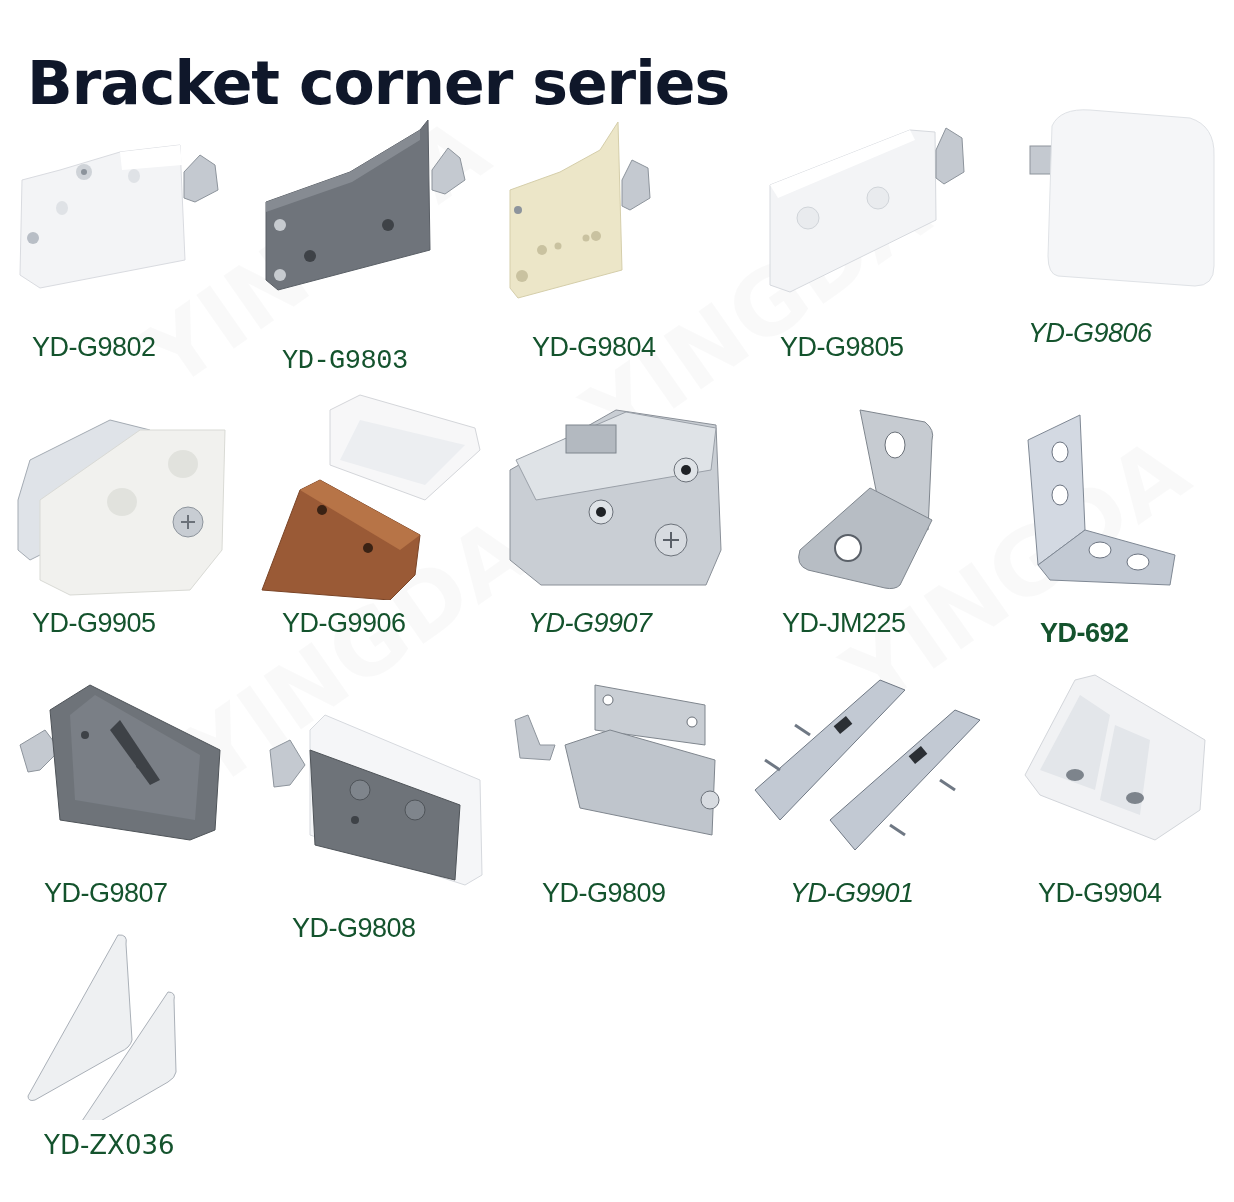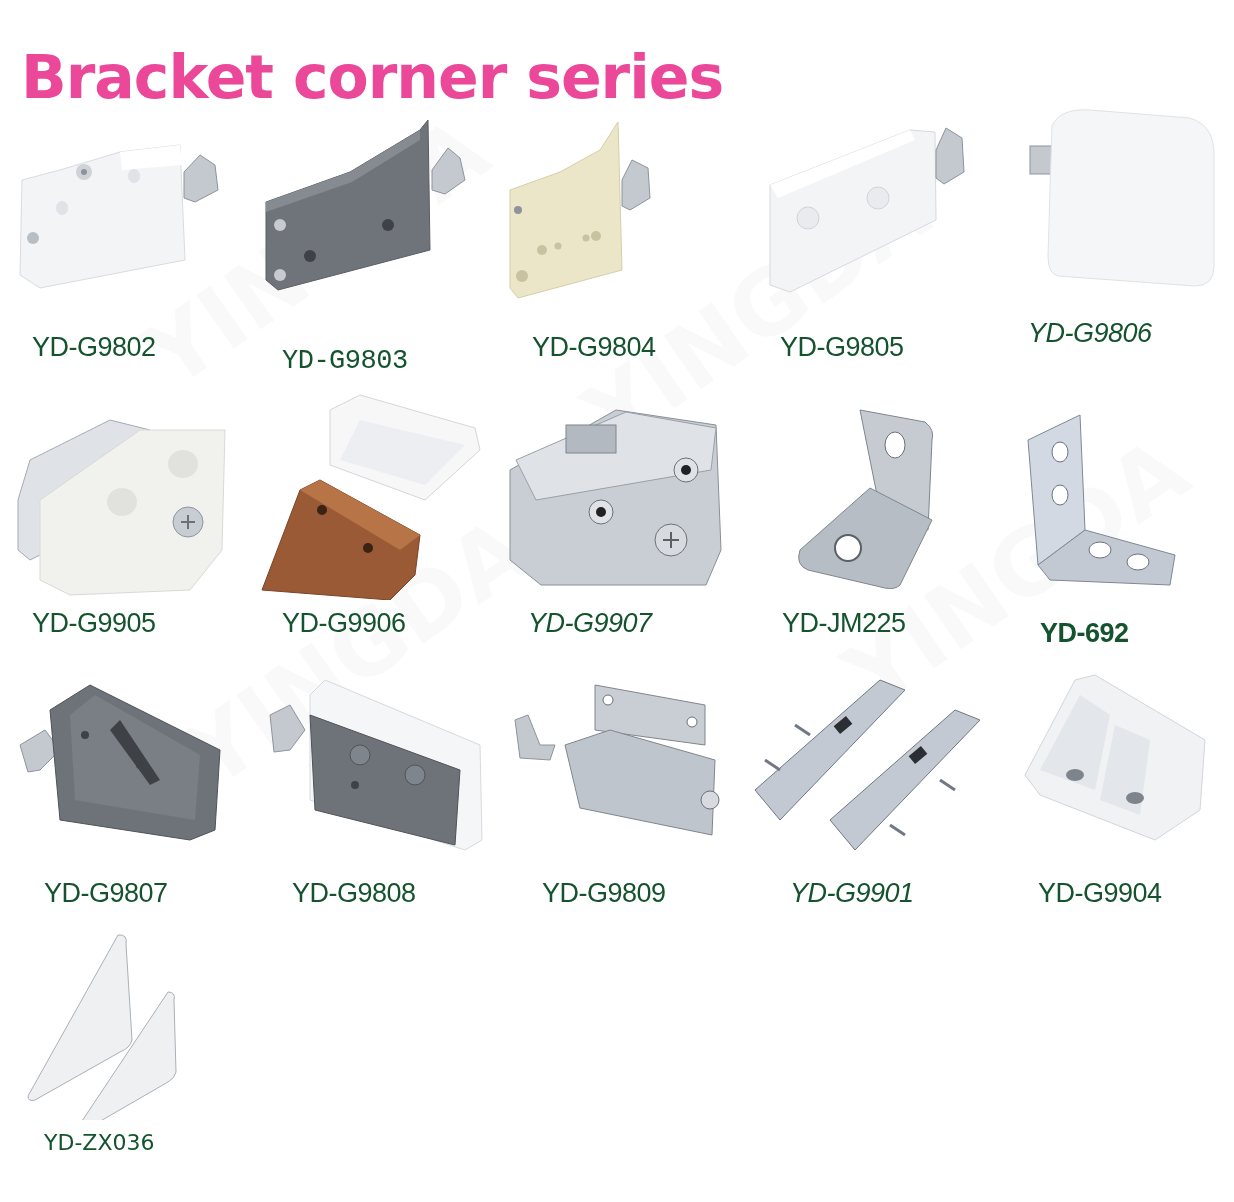--- a/index.html
+++ b/index.html
@@ -1,23 +1,23 @@
 <!DOCTYPE html>
 <html><head>
 <meta charset="utf-8">
 <style>
   html, body { margin: 0; padding: 0; }
   body {
     width: 1234px; height: 1202px; background: #ffffff; position: relative; overflow: hidden;
     font-family: "Liberation Sans", sans-serif;
   }
   .title {
-    position: absolute; left: 14px; top: 40px; margin: 7px;
+    position: absolute; left: 14px; top: 40px; margin: 13px;
     font-family: "DejaVu Sans", sans-serif; font-weight: bold;
-    font-size: 60px; letter-spacing: -1px; color: #ec4899; line-height: 1;
+    font-size: 60px; letter-spacing: -1px; color: #0f172a; line-height: 1;
   }
   .watermark {
     position: absolute; font-family: "DejaVu Sans", sans-serif; font-weight: bold;
     font-size: 90px; color: rgba(0,0,0,0.025); transform: rotate(-35deg);
     white-space: nowrap; pointer-events: none;
   }
   .item { position: absolute; }
   .item svg { position: absolute; left: 0; top: 0; }
   .label {
     position: absolute; font-family: "Liberation Sans", sans-serif; font-size: 27px;
@@ -162,21 +162,21 @@
     <polygon points="20,85 45,70 60,90 40,110 28,112" fill="#c4c9d0" stroke="#8d949c"></polygon>
     <polygon points="50,50 90,25 220,90 215,170 190,180 60,160" fill="#6e7379" stroke="#4f5459"></polygon>
     <polygon points="70,55 95,35 200,95 195,160 75,140" fill="#7a7f86"></polygon>
     <circle cx="85" cy="75" r="4" fill="#3e4247"></circle>
       <circle cx="140" cy="105" r="4" fill="#3e4247"></circle>
     <polygon points="120,60 160,120 150,125 110,70" fill="#3e4247"></polygon>
   </svg>
   <span class="label" style="left:44px;top:218px;">YD-G9807</span>
 </div>
 
-<div class="item" style="left:250px;top:660px;width:250px;height:260px;text-align:center;">
+<div class="item" style="left:250px;top:695px;width:250px;height:260px;text-align:center;">
   <svg width="250" height="215">
     <polygon points="20,55 40,45 55,70 40,90 24,92" fill="#c4c9d0" stroke="#8d949c"></polygon>
     <polygon points="60,35 75,20 230,85 232,180 215,190 60,140" fill="#f5f6f8" stroke="#d6d9de"></polygon>
     <polygon points="60,55 210,110 205,185 65,150" fill="#6e7379" stroke="#4f5459"></polygon>
     <circle cx="110" cy="95" r="10" fill="#7f858c" stroke="#4f5459"></circle>
     <circle cx="165" cy="115" r="10" fill="#7f858c" stroke="#4f5459"></circle>
     <circle cx="105" cy="125" r="4" fill="#3e4247"></circle>
   </svg>
   <span class="label" style="left:42px;top:218px;">YD-G9808</span>
 </div>
@@ -216,14 +216,14 @@
     <ellipse cx="135" cy="138" rx="9" ry="6" fill="#7d848c"></ellipse>
   </svg>
   <span class="label" style="left:38px;top:218px;">YD-G9904</span>
 </div>
 
 <div class="item" style="left:0;top:930px;width:240px;height:250px;">
   <svg width="240" height="190">
     <path d="M118,5 Q128,4 126,14 L132,110 Q130,118 120,122 L35,170 Q28,172 28,166 Z" fill="#eef0f2" stroke="#aab0b8"></path>
     <path d="M168,62 Q176,62 174,70 L176,142 Q175,148 168,152 L85,200 Q78,200 80,194 Z" fill="#eef0f2" stroke="#aab0b8"></path>
   </svg>
-  <span class="label" style="left:44px;top:200px;font-family:'DejaVu Sans',sans-serif;font-size:22px;letter-spacing:0;">YD-ZX036</span>
+  <span class="label" style="left:44px;top:200px;font-family:'DejaVu Sans',sans-serif;font-size:26px;letter-spacing:0;">YD-ZX036</span>
 </div>
 
 </body></html>

